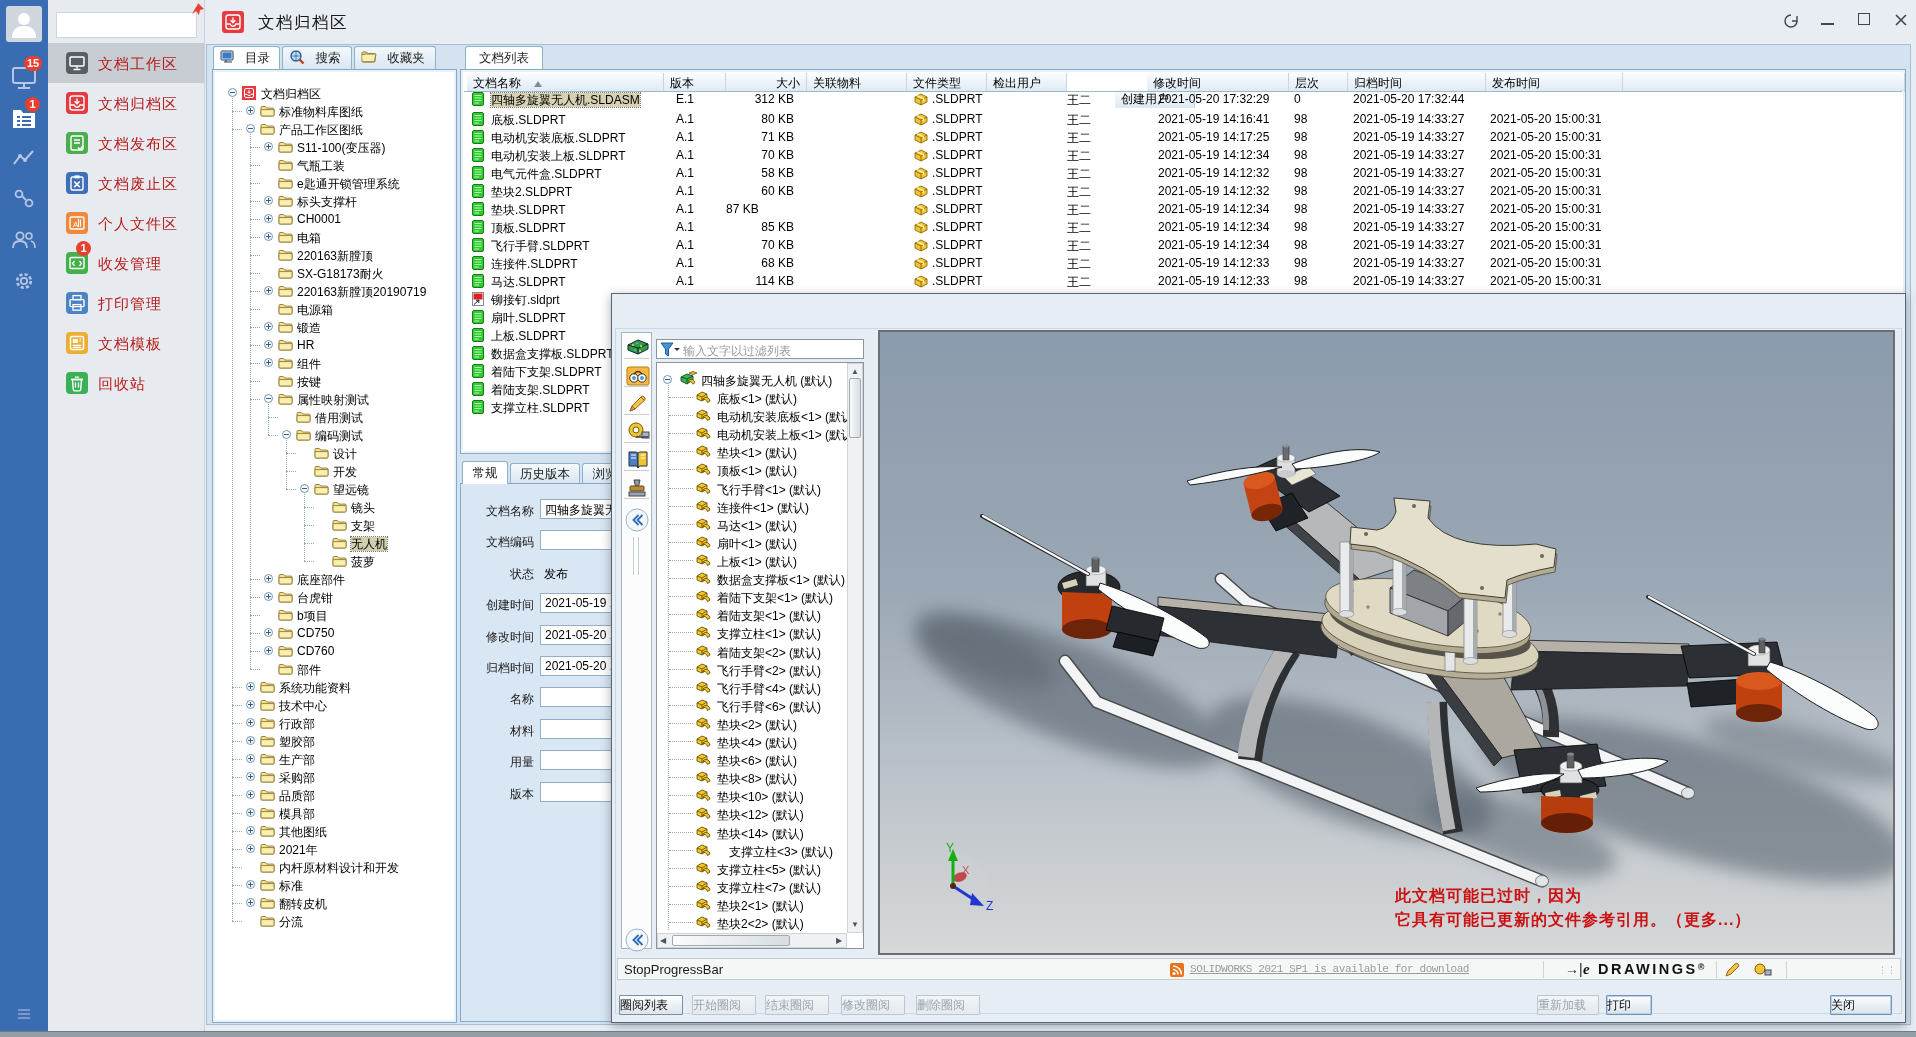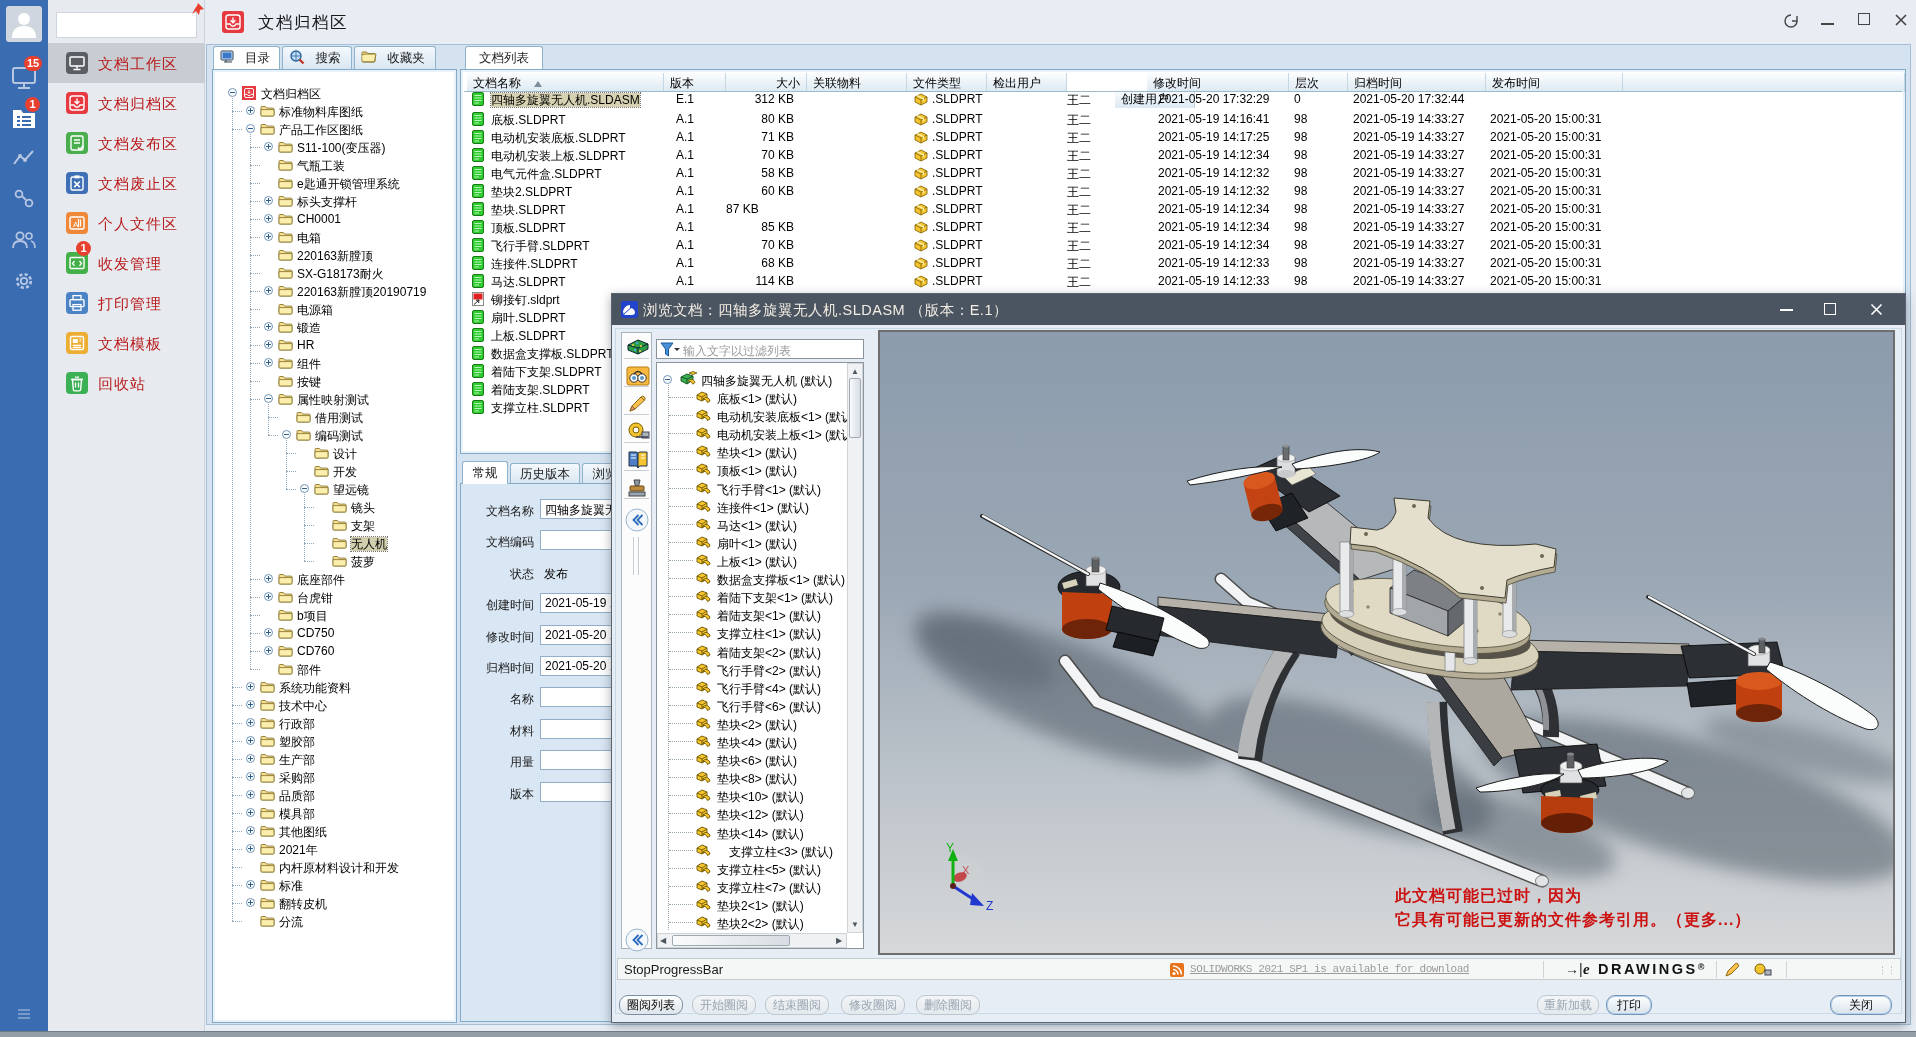--- a/index.html
+++ b/index.html
@@ -47,21 +47,21 @@
 
 #swfilter{left:44px;top:45px;width:208px;height:20px;background:#fff;border:1px solid #8a959e;}
 #swtreebox{left:44px;top:68px;width:208px;height:587px;background:#fff;border:1px solid #8a959e;overflow:hidden;}
 .srow{position:absolute;left:0;height:18px;white-space:nowrap;font-size:12px;color:#000;}
 
 .sbar{position:absolute;background:#f0f1f2;border:1px solid #cfd4d8;}
 .sthumb{position:absolute;background:linear-gradient(90deg,#fafbfc,#d7dde2);border:1px solid #9fa9b2;border-radius:2px;}
 .sarr{position:absolute;font-size:8px;color:#4a5560;line-height:13px;text-align:center;}
 
 #fwstatus{left:5px;top:664px;width:1284px;height:22px;background:#f5f6f6;border:1px solid #c6cbd0;font-size:13px;color:#1a1a1a;}
-.fbtn{position:absolute;top:701px;height:20px;border-radius:9px;font-size:12px;text-align:center;line-height:18px;}
+.fbtn{position:absolute;top:701px;height:20px;border-radius:1px;font-size:12px;text-align:left;line-height:18px;}
 .fbtn.en{background:linear-gradient(#fdfefe,#dde4ea);border:1px solid #7b8fa2;color:#0a0a0a;}
 .fbtn.dis{background:linear-gradient(#f3f5f7,#e4e9ee);border:1px solid #bcc7d0;color:#9aa5b0;}
 .fbtn.pri{background:linear-gradient(#fdfeff,#d9e3ec);border:1px solid #6f94bd;box-shadow:0 0 0 1px #b9d0e4 inset;color:#0a0a0a;}
 #botstrip{left:0px;top:1031px;width:1916px;height:6px;background:#939da6;border-top:1px solid #717b85;}
 .ico{position:absolute;}
 </style></head><body>
 <div id="bluebar" class="abs">
     <div class="abs" style="left:6px;top:6px;width:36px;height:36px;background:#cfd6df;border-radius:3px;">
       <svg class="abs" style="" width="36" height="36" viewBox="0 0 36 36">
         <circle cx="18" cy="13" r="6" fill="#fff"></circle>
@@ -1047,32 +1047,20 @@
     </div>
     <div class="abs" style="left:3px;top:328px;width:1438px;height:18px;">
       <div class="gdoc" style="left:8px;top:2px;"><svg width="12" height="14" viewBox="0 0 12 14">
           <rect x="0.5" y="0.5" width="11" height="13" rx="1.5" fill="#2ecc2e" stroke="#1a7a1a"></rect>
           <path d="M2.5 3.5 h7 M2.5 6 h7 M2.5 8.5 h7 M2.5 11 h4.5" stroke="#baf5ba" stroke-width="1.2"></path>
         </svg></div>
       <div class="cell" style="left:27px;top:2px;">支撑立柱.SLDPRT</div>
     </div>
   </div>
 <div id="fwin" class="abs">
-    <div id="fwtitle" class="abs">
-      <div class="abs" style="left:9px;top:7px;width:17px;height:17px;background:#2244cc;border-radius:2px;"><svg width="17" height="17" viewBox="0 0 17 17">
-          <path d="M2 10 Q4 4 9 4 L9 7 Q13 7 14 11 Q14 14 11 14 L4 14 Q2 13 2 10 Z" fill="#fff"></path>
-          <path d="M3 13 l10 -9" stroke="#2244cc" stroke-width="1"></path>
-        </svg></div>
-      <div class="t">浏览文档：四轴多旋翼无人机.SLDASM （版本：E.1）</div>
-      <div class="abs" style="left:1168px;top:15px;width:13px;height:2px;background:#fff;"></div>
-      <div class="abs" style="left:1212px;top:9px;width:12px;height:12px;border:1.6px solid #fff;"></div>
-      <svg class="abs" style="left:1258px;top:9px;" width="13" height="13" viewBox="0 0 13 13">
-        <path d="M1.5 1.5 L11.5 11.5 M11.5 1.5 L1.5 11.5" stroke="#fff" stroke-width="1.6"></path>
-      </svg>
-    </div>
     <div class="abs" style="left:3px;top:34px;width:1287px;height:686px;border:1px solid #c8d9e8;background:#e7edf4;"></div>
     <div id="swtool" class="abs"></div>
     <div class="ico" style="left:14px;top:43px;"><svg width="24" height="20" viewBox="0 0 24 20">
         <path d="M2 8 L12 3 L22 7 L22 12 L12 17 L2 13 Z" fill="#2e9e46" stroke="#123"></path>
         <path d="M2 8 L12 11 L22 7 M12 11 V17" fill="none" stroke="#123"></path>
         <circle cx="7" cy="8" r="1" fill="#ffd24a"></circle>
         <circle cx="11" cy="6" r="1" fill="#4ab4ff"></circle>
         <circle cx="15" cy="9" r="1" fill="#ffd24a"></circle>
         <circle cx="9" cy="13" r="1" fill="#4ab4ff"></circle>
         <circle cx="14" cy="14" r="1" fill="#ffd24a"></circle>

